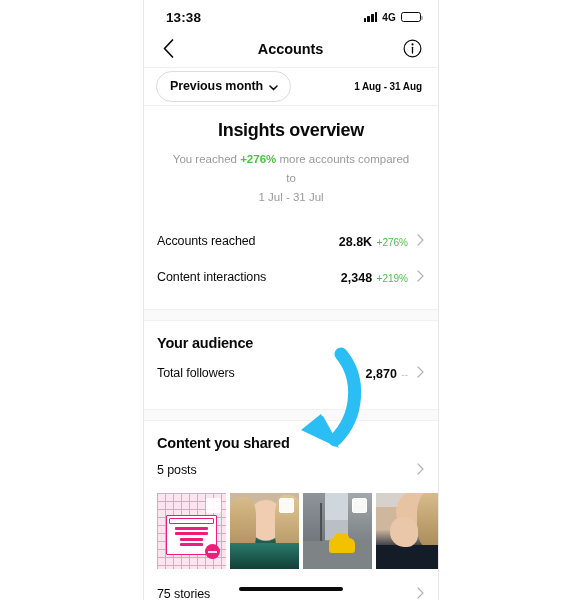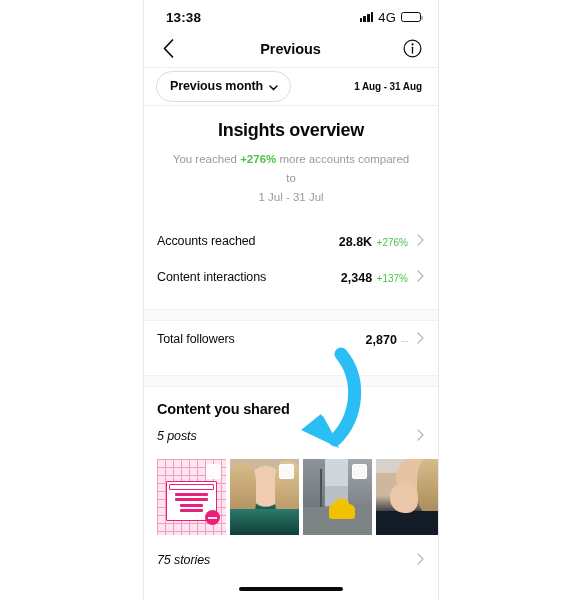--- a/index.html
+++ b/index.html
@@ -60,22 +60,22 @@
     display: block;
     width: 2.4px;
     background: #0a0a0a;
     border-radius: 0.5px;
   }
   .signal-bars i:nth-child(1) { height: 4px; }
   .signal-bars i:nth-child(2) { height: 6px; }
   .signal-bars i:nth-child(3) { height: 8px; }
   .signal-bars i:nth-child(4) { height: 10px; }
   .net-label {
-    font-size: 13px;
-    font-weight: normal;
+    font-size: 10px;
+    font-weight: bold;
     color: #0a0a0a;
     letter-spacing: 0.2px;
   }
   .battery {
     position: relative;
     width: 20px;
     height: 10.5px;
     border: 1.3px solid #0a0a0a;
     border-radius: 2.6px;
     box-sizing: border-box;
@@ -228,21 +228,20 @@
     display: flex;
     align-items: center;
     justify-content: space-between;
     padding: 8px 14px 12px 13px;
     cursor: pointer;
   }
   .simple-label {
     font-size: 12.5px;
     color: #0a0a0a;
     letter-spacing: -0.1px;
-    font-style: italic;
   }
 
   .chev {
     color: #b5b5b5;
     font-size: 13px;
     line-height: 1;
     display: block;
   }
 
   
@@ -425,21 +424,21 @@
       <span class="battery"><span class="lvl" style="width:55%"></span></span>
     </div>
   </div>
 
   <div class="nav-bar">
     <div class="back-chevron">
       <svg width="11" height="19" viewBox="0 0 11 19" fill="none">
         <path d="M9.5 1L1.5 9.5L9.5 18" stroke="#0a0a0a" stroke-width="1.7" stroke-linecap="round" stroke-linejoin="round"></path>
       </svg>
     </div>
-    <div class="nav-title">Previous</div>
+    <div class="nav-title">Accounts</div>
     <div class="info-icon">
       <svg width="19" height="19" viewBox="0 0 19 19" fill="none">
         <circle cx="9.5" cy="9.5" r="8.4" stroke="#0a0a0a" stroke-width="1.2"></circle>
         <circle cx="9.5" cy="5.4" r="1.05" fill="#0a0a0a"></circle>
         <path d="M9.5 8.3V14" stroke="#0a0a0a" stroke-width="1.3" stroke-linecap="round"></path>
       </svg>
     </div>
   </div>
 
   <div class="date-row">
@@ -474,35 +473,36 @@
             </svg>
         </span>
       </span>
     </div>
 
     <div class="metric-row">
       <span class="metric-label">Content interactions</span>
       <span class="metric-right">
         <span class="metric-values">
           <span class="metric-value">2,348</span>
-          <span class="metric-delta">+137%</span>
+          <span class="metric-delta">+219%</span>
         </span>
         <span class="chev">
           <svg width="7" height="12" viewBox="0 0 7 12" fill="none">
               <path d="M1 1L6 6L1 11" stroke="#b5b5b5" stroke-width="1.2" stroke-linecap="round" stroke-linejoin="round"></path>
             </svg>
         </span>
       </span>
     </div>
     <div style="height:14px"></div>
   </div>
 
   <div class="gap"></div>
 
   <div class="section">
+    <div class="sec-title">Your audience</div>
     <div class="metric-row">
       <span class="metric-label">Total followers</span>
       <span class="metric-right">
         <span class="metric-values">
           <span class="metric-value">2,870</span>
           <span class="metric-delta muted">--</span>
         </span>
         <span class="chev">
           <svg width="7" height="12" viewBox="0 0 7 12" fill="none">
               <path d="M1 1L6 6L1 11" stroke="#b5b5b5" stroke-width="1.2" stroke-linecap="round" stroke-linejoin="round"></path>

